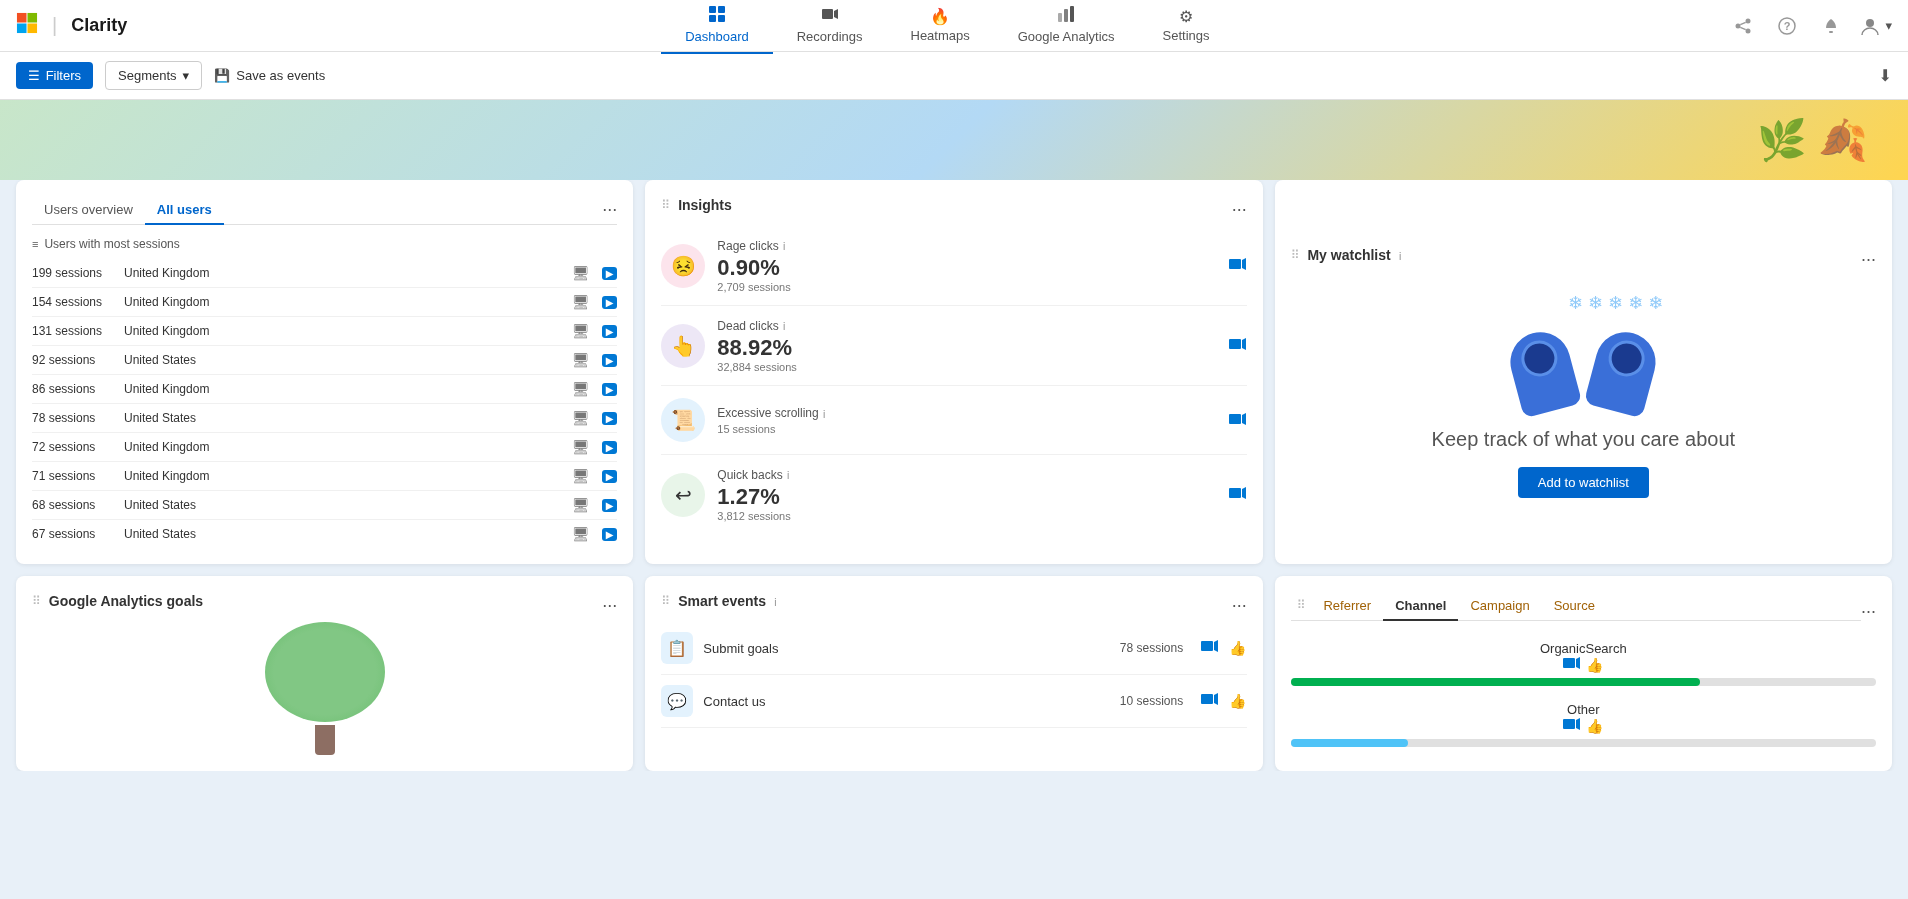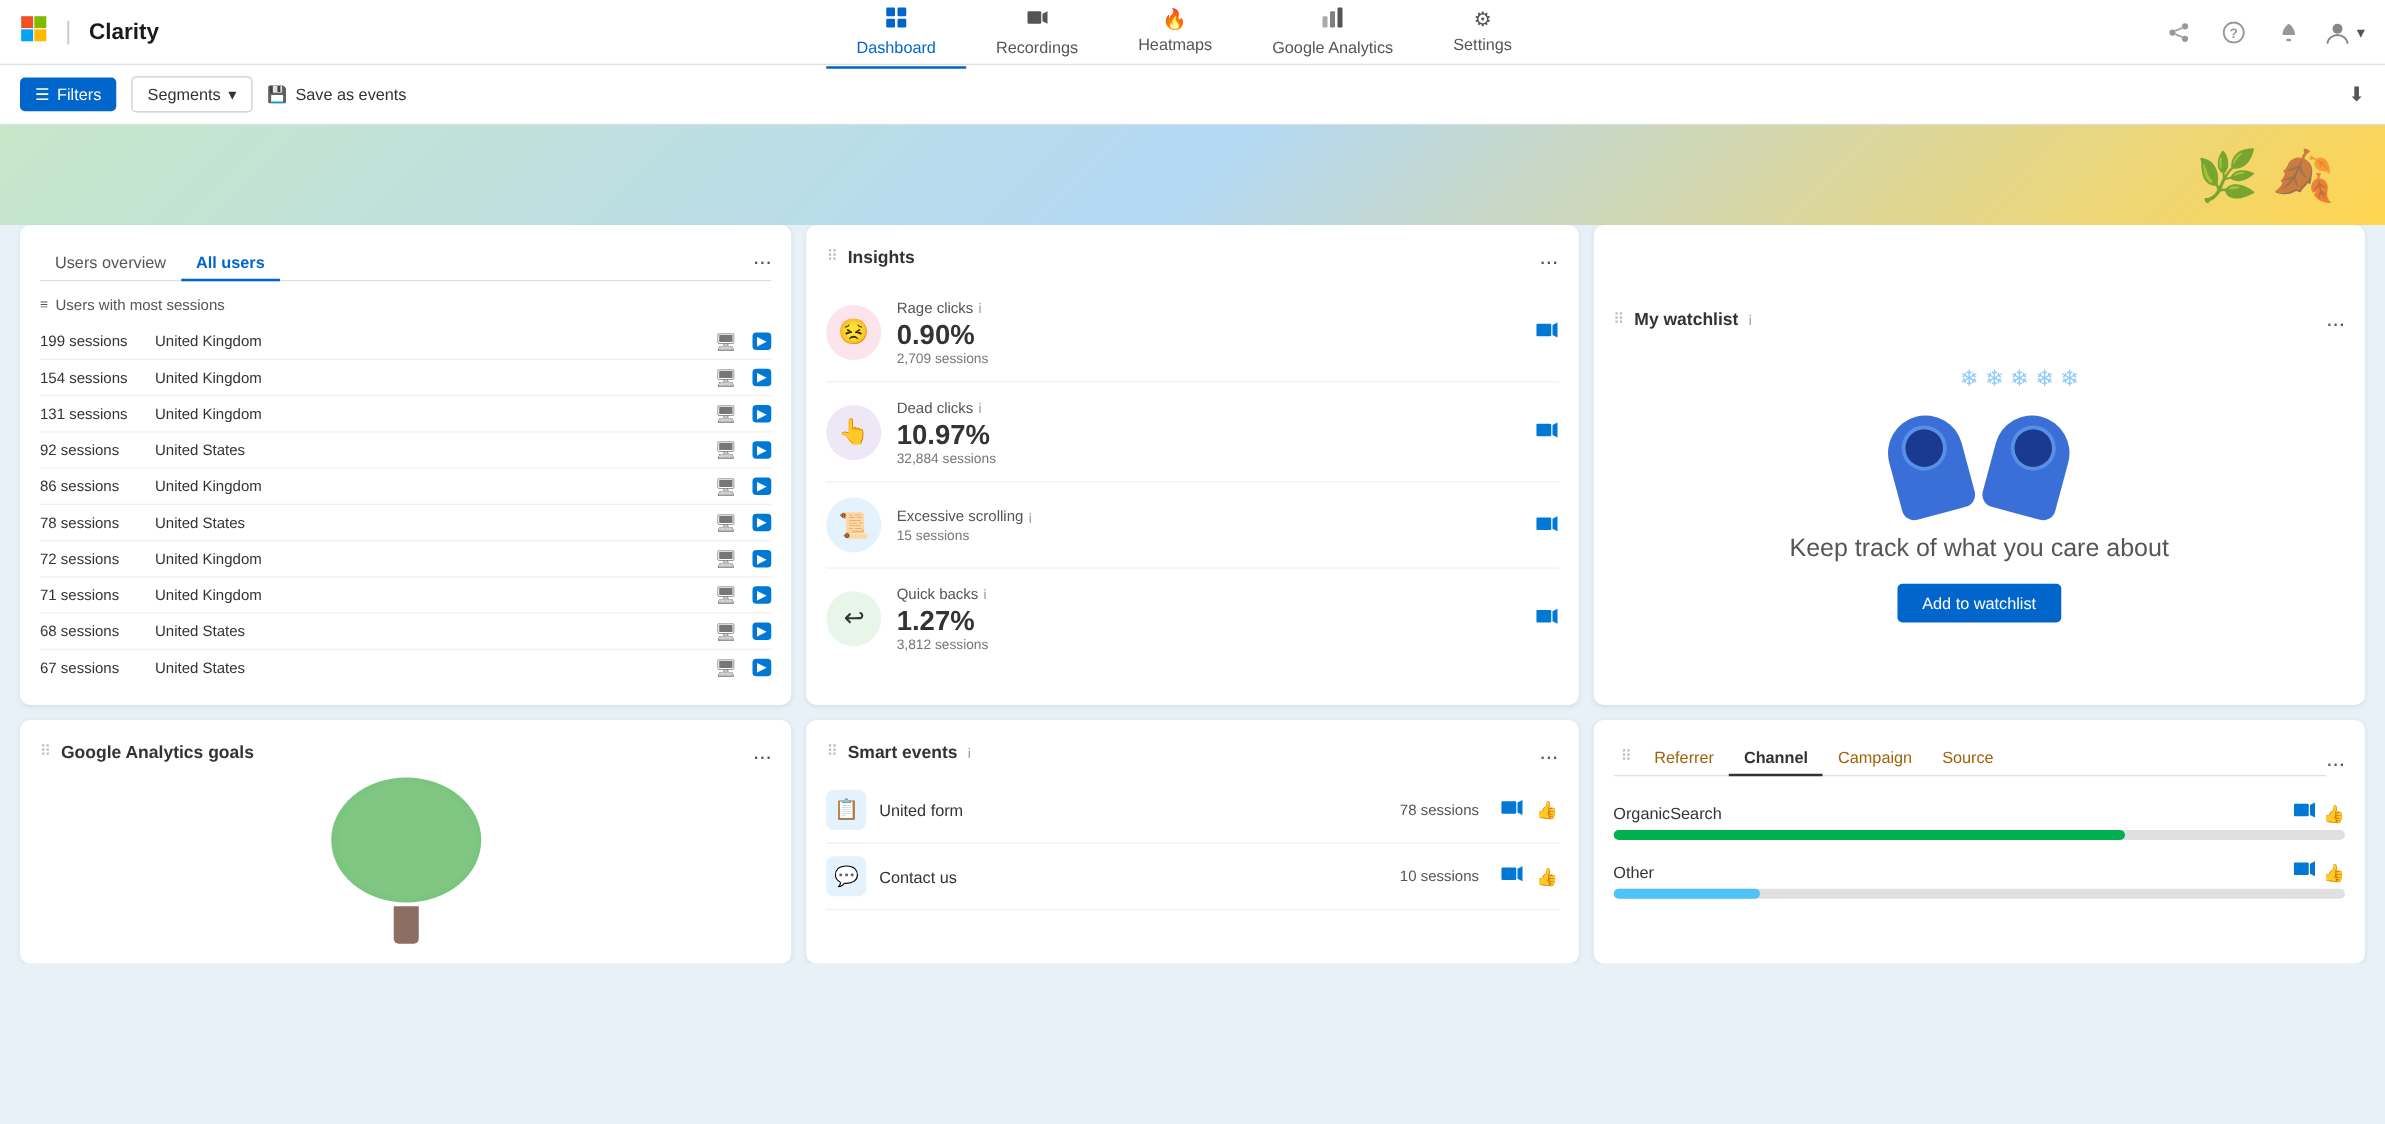--- a/index.html
+++ b/index.html
@@ -254,20 +254,21 @@
     }
     .ref-tab.active {
       color: #333; border-bottom: 2px solid #333; font-weight: 600;
     }
     .ref-item {
       padding: 8px 0;
     }
     .ref-item-header {
       display: flex; align-items: center; justify-content: space-between;
       margin-bottom: 4px;
+      flex-direction: column;
     }
     .ref-item-name { font-size: 13px; color: #333; }
     .ref-item-actions { display: flex; gap: 6px; align-items: center; }
     .ref-bar-wrap { height: 8px; background: #e0e0e0; border-radius: 4px; }
     .ref-bar { height: 8px; border-radius: 4px; background: #00b050; }
 
     
     .binoculars-wrap {
       position: relative; width: 160px; height: 120px; margin: 0 auto;
     }
@@ -527,21 +528,21 @@
               <polygon points="13,3 17,1 17,13 13,11"></polygon>
             </svg>
     </button>
   </div>
         <div class="insight-item">
     <div class="insight-icon-wrap dead">👆</div>
     <div class="insight-data">
       <div class="insight-label">
         Dead clicks <span class="info-icon">ℹ</span>
       </div>
-      <div class="insight-value">10.97%</div>
+      <div class="insight-value">88.92%</div>
       <div class="insight-sessions">32,884 sessions</div>
     </div>
     <button class="insight-rec-btn">
       <svg width="18" height="14" viewBox="0 0 18 14" fill="currentColor">
               <rect x="0" y="2" width="12" height="10" rx="1"></rect>
               <polygon points="13,3 17,1 17,13 13,11"></polygon>
             </svg>
     </button>
   </div>
         <div class="insight-item">
@@ -624,21 +625,21 @@
         <span class="card-drag-icon">⠿</span>
         <span class="card-title">Smart events</span>
         <span class="info-icon">ℹ</span>
       </div>
       <button class="card-more-btn">...</button>
     </div>
     <div class="smart-events-list">
 
     <div class="smart-event-item">
     <div class="smart-event-icon-wrap">📋</div>
-    <span class="smart-event-name">United form</span>
+    <span class="smart-event-name">Submit goals</span>
     <span class="smart-event-sessions">78 sessions</span>
     <span class="smart-event-rec">
       <svg width="18" height="14" viewBox="0 0 18 14" fill="currentColor">
               <rect x="0" y="2" width="12" height="10" rx="1"></rect>
               <polygon points="13,3 17,1 17,13 13,11"></polygon>
             </svg>
     </span>
     <span class="smart-event-thumb">👍</span>
   </div>
         <div class="smart-event-item">

